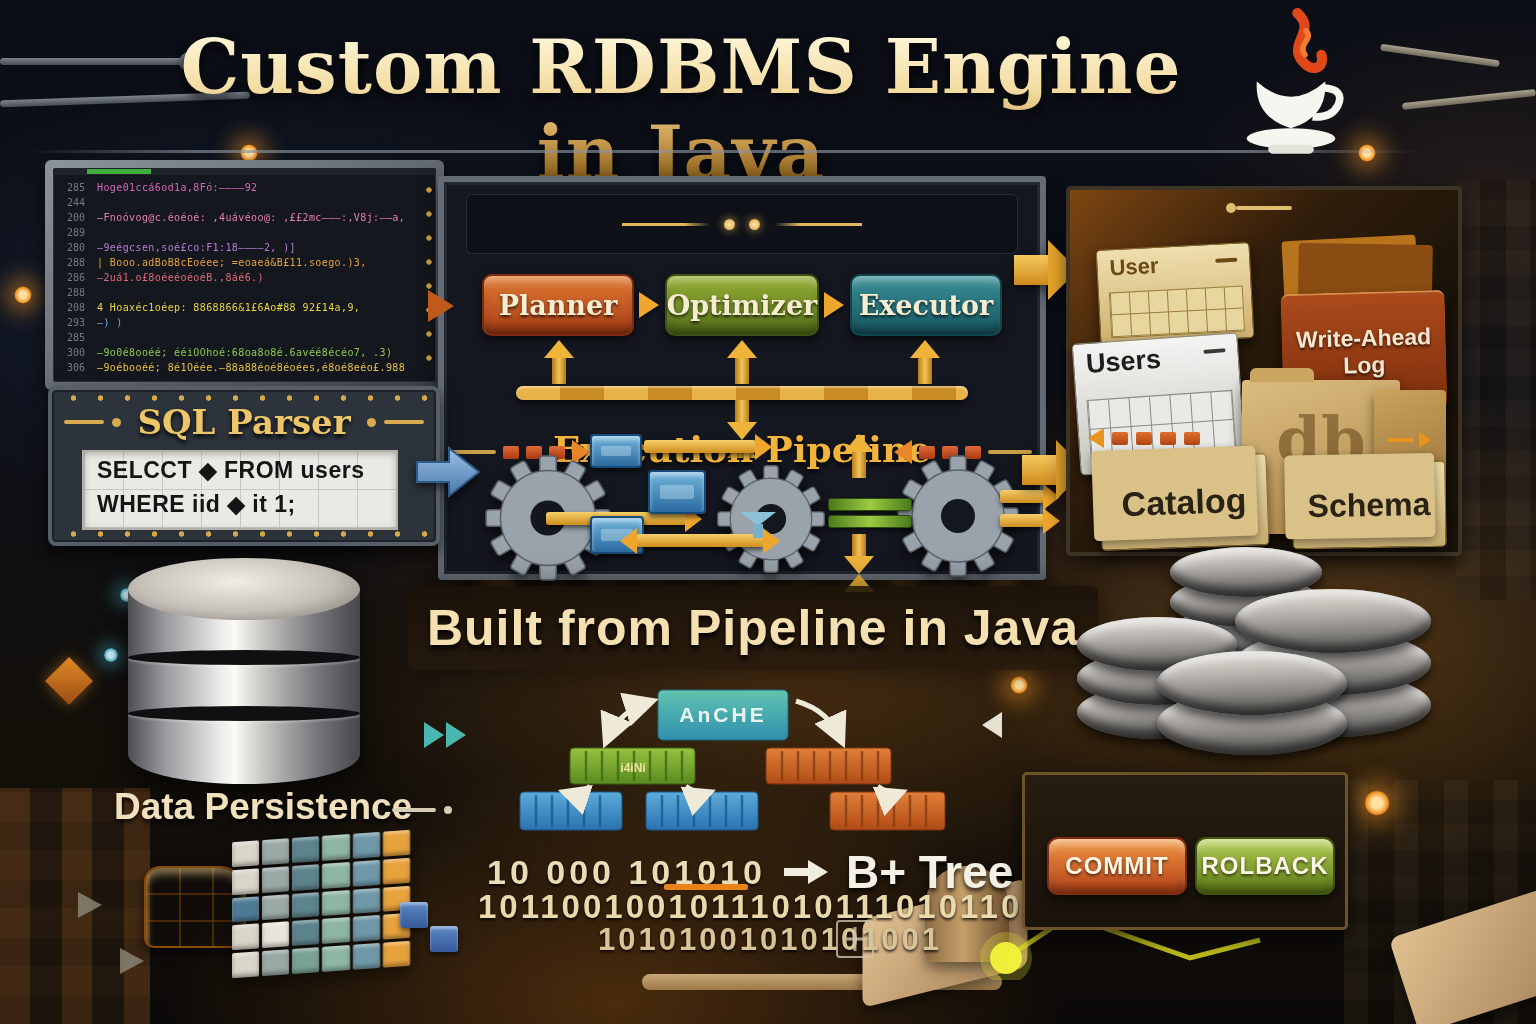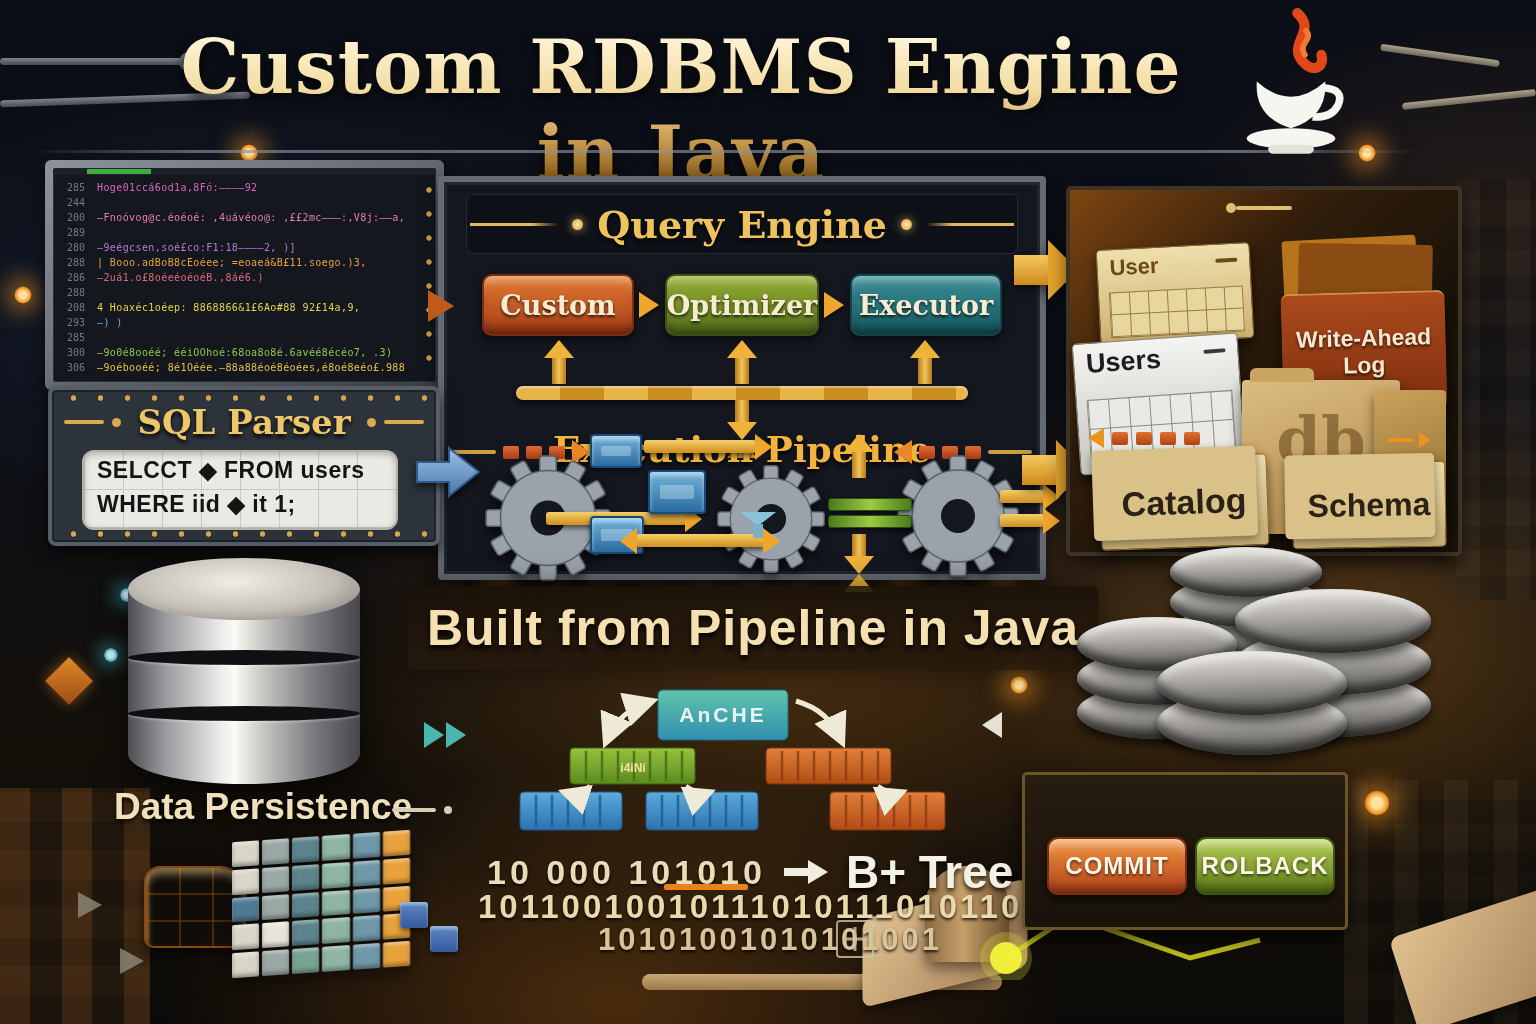--- a/index.html
+++ b/index.html
@@ -173,21 +173,21 @@
   
   #sql-panel{left:48px;top:386px;width:384px;height:152px;background:#2c333b;border:4px solid #565e68;border-radius:8px;
     box-shadow:inset 0 0 0 2px #1d2228, 0 8px 18px rgba(0,0,0,.7);}
   .sql-dots{position:absolute;left:8px;right:8px;height:8px;
     background-image:radial-gradient(circle 3px,#d8a84a 2.4px,rgba(0,0,0,0) 3px);background-size:27px 8px;}
   .sql-title-row{position:absolute;left:0;right:0;top:12px;display:flex;align-items:center;justify-content:center;gap:16px;}
   .sql-title{font-family:"DejaVu Serif",serif;font-weight:700;font-size:34px;color:#ecc668;text-shadow:0 3px 4px rgba(0,0,0,.9);}
   .dashdot{display:flex;align-items:center;gap:8px;}
   .dashdot .l{width:40px;height:4px;background:#d8ab4e;border-radius:2px;}
   .dashdot .d{width:9px;height:9px;border-radius:50%;background:#d8ab4e;}
-  #sql-sheet{position:absolute;left:30px;top:60px;width:312px;height:76px;background:#eaeae4;border:2px solid #b2b2aa;border-radius:12px;
+  #sql-sheet{position:absolute;left:30px;top:60px;width:312px;height:76px;background:#eaeae4;border:2px solid #b2b2aa;border-radius:0;
     background-image:linear-gradient(90deg,#c8c8c0 1px,transparent 1px),linear-gradient(0deg,#c8c8c0 1px,transparent 1px);
     background-size:39px 38px;box-shadow:inset 0 2px 6px rgba(0,0,0,.25);}
   .sql-line{position:absolute;left:13px;font-size:23px;font-weight:700;color:#141414;white-space:nowrap;letter-spacing:.5px;}
 
   
   #blue-arrow{left:415px;top:442px;width:66px;height:60px;filter:drop-shadow(0 4px 5px rgba(0,0,0,.6));}
 
   
   #banner{left:408px;top:586px;width:690px;height:84px;display:flex;align-items:center;justify-content:center;
     background:linear-gradient(180deg,rgba(26,17,8,.88),rgba(36,24,12,.82));border-radius:6px;
@@ -414,28 +414,27 @@
       </div>
       <div class="rivets"></div>
     </div>
   </div>
 
   <div id="query-panel" class="metal-panel">
     <div class="entry-arrow"></div>
     <div class="qe-header">
       <span class="gold-line rev"></span>
       <span class="gold-dot"></span>
-      <span class="qe-title">Query Engine</span>
       <span class="gold-dot"></span>
       <span class="gold-line"></span>
     </div>
     <div class="stages">
 
         <div class="stage">
-          <span>Custom</span>
+          <span>Planner</span>
         </div>
 
         <div class="stage">
           <span>Optimizer</span>
         </div>
 
         <div class="stage">
           <span>Executor</span>
         </div>
 

